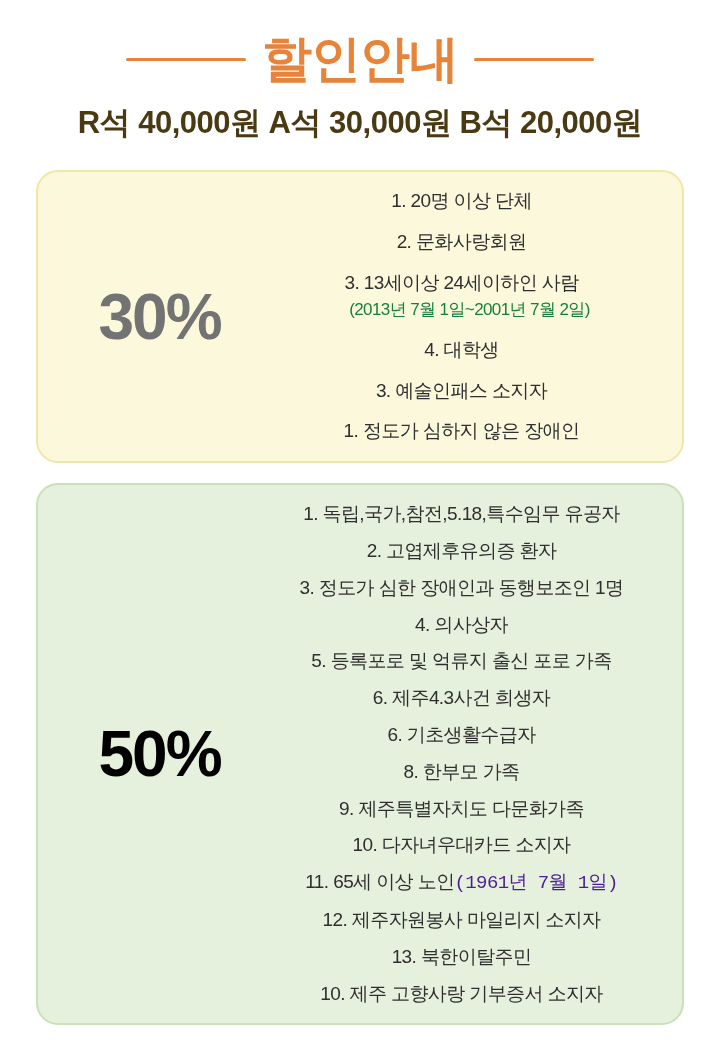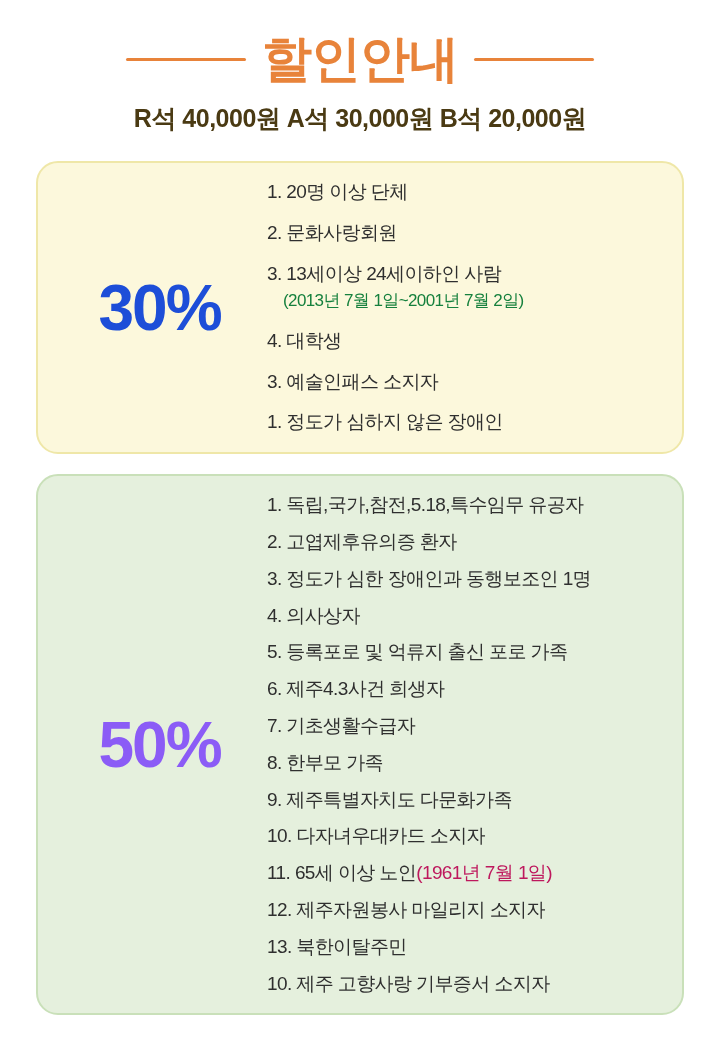--- a/index.html
+++ b/index.html
@@ -38,21 +38,21 @@
   .main-title {
     font-size: 50px;
     font-weight: bold;
     color: #e8833a;
     letter-spacing: -1px;
     line-height: 1;
     white-space: nowrap;
   }
   .subtitle {
     text-align: center;
-    font-size: 25px;
+    font-size: 31px;
     font-weight: bold;
     color: #4a3a13;
     letter-spacing: -0.5px;
     margin-top: 18px;
   }
 
   
   .card {
     position: relative;
     border-radius: 22px;
@@ -75,47 +75,49 @@
     padding: 18px 20px 18px 14px;
   }
   .pct {
     flex: 0 0 215px;
     text-align: center;
     font-size: 64px;
     font-weight: bold;
     line-height: 1;
     letter-spacing: -2px;
   }
-  .pct-yellow { color: #1d4ed8; }
-  .pct-green  { color: #8b5cf6; text-align: center; }
+  .pct-yellow { color: #737373; }
+  .pct-green  { color: #000000; text-align: center; }
 
   .items {
     flex: 1 1 auto;
     padding-right: 6px;
   }
   .item {
     font-size: 19px;
     color: #2f2f2f;
     letter-spacing: -0.6px;
     line-height: 1.2;
     margin-bottom: 18px;
     white-space: nowrap;
+    text-align: center;
   }
   .card-green .item { margin-bottom: 14px; font-size: 19px; }
   .item:last-child { margin-bottom: 0; }
   .sub-note {
     display: block;
     font-size: 17px;
     color: #15803d;
     margin-top: 6px;
     padding-left: 16px;
     letter-spacing: -0.6px;
   }
   .inline-note {
-    color: #be185d;
+    color: #4c1d95;
+    font-family: Liberation Mono, monospace;
   }
 </style>
 </head>
 <body>
 
 <div class="page">
 
   <div class="title-row">
     <div class="rule"></div>
     <div class="main-title">할인안내</div>
@@ -164,21 +166,21 @@
       <div class="item">
         <span>4. 의사상자</span>
       </div>
       <div class="item">
         <span>5. 등록포로 및 억류지 출신 포로 가족</span>
       </div>
       <div class="item">
         <span>6. 제주4.3사건 희생자</span>
       </div>
       <div class="item">
-        <span>7. 기초생활수급자</span>
+        <span>6. 기초생활수급자</span>
       </div>
       <div class="item">
         <span>8. 한부모 가족</span>
       </div>
       <div class="item">
         <span>9. 제주특별자치도 다문화가족</span>
       </div>
       <div class="item">
         <span>10. 다자녀우대카드 소지자</span>
       </div>

